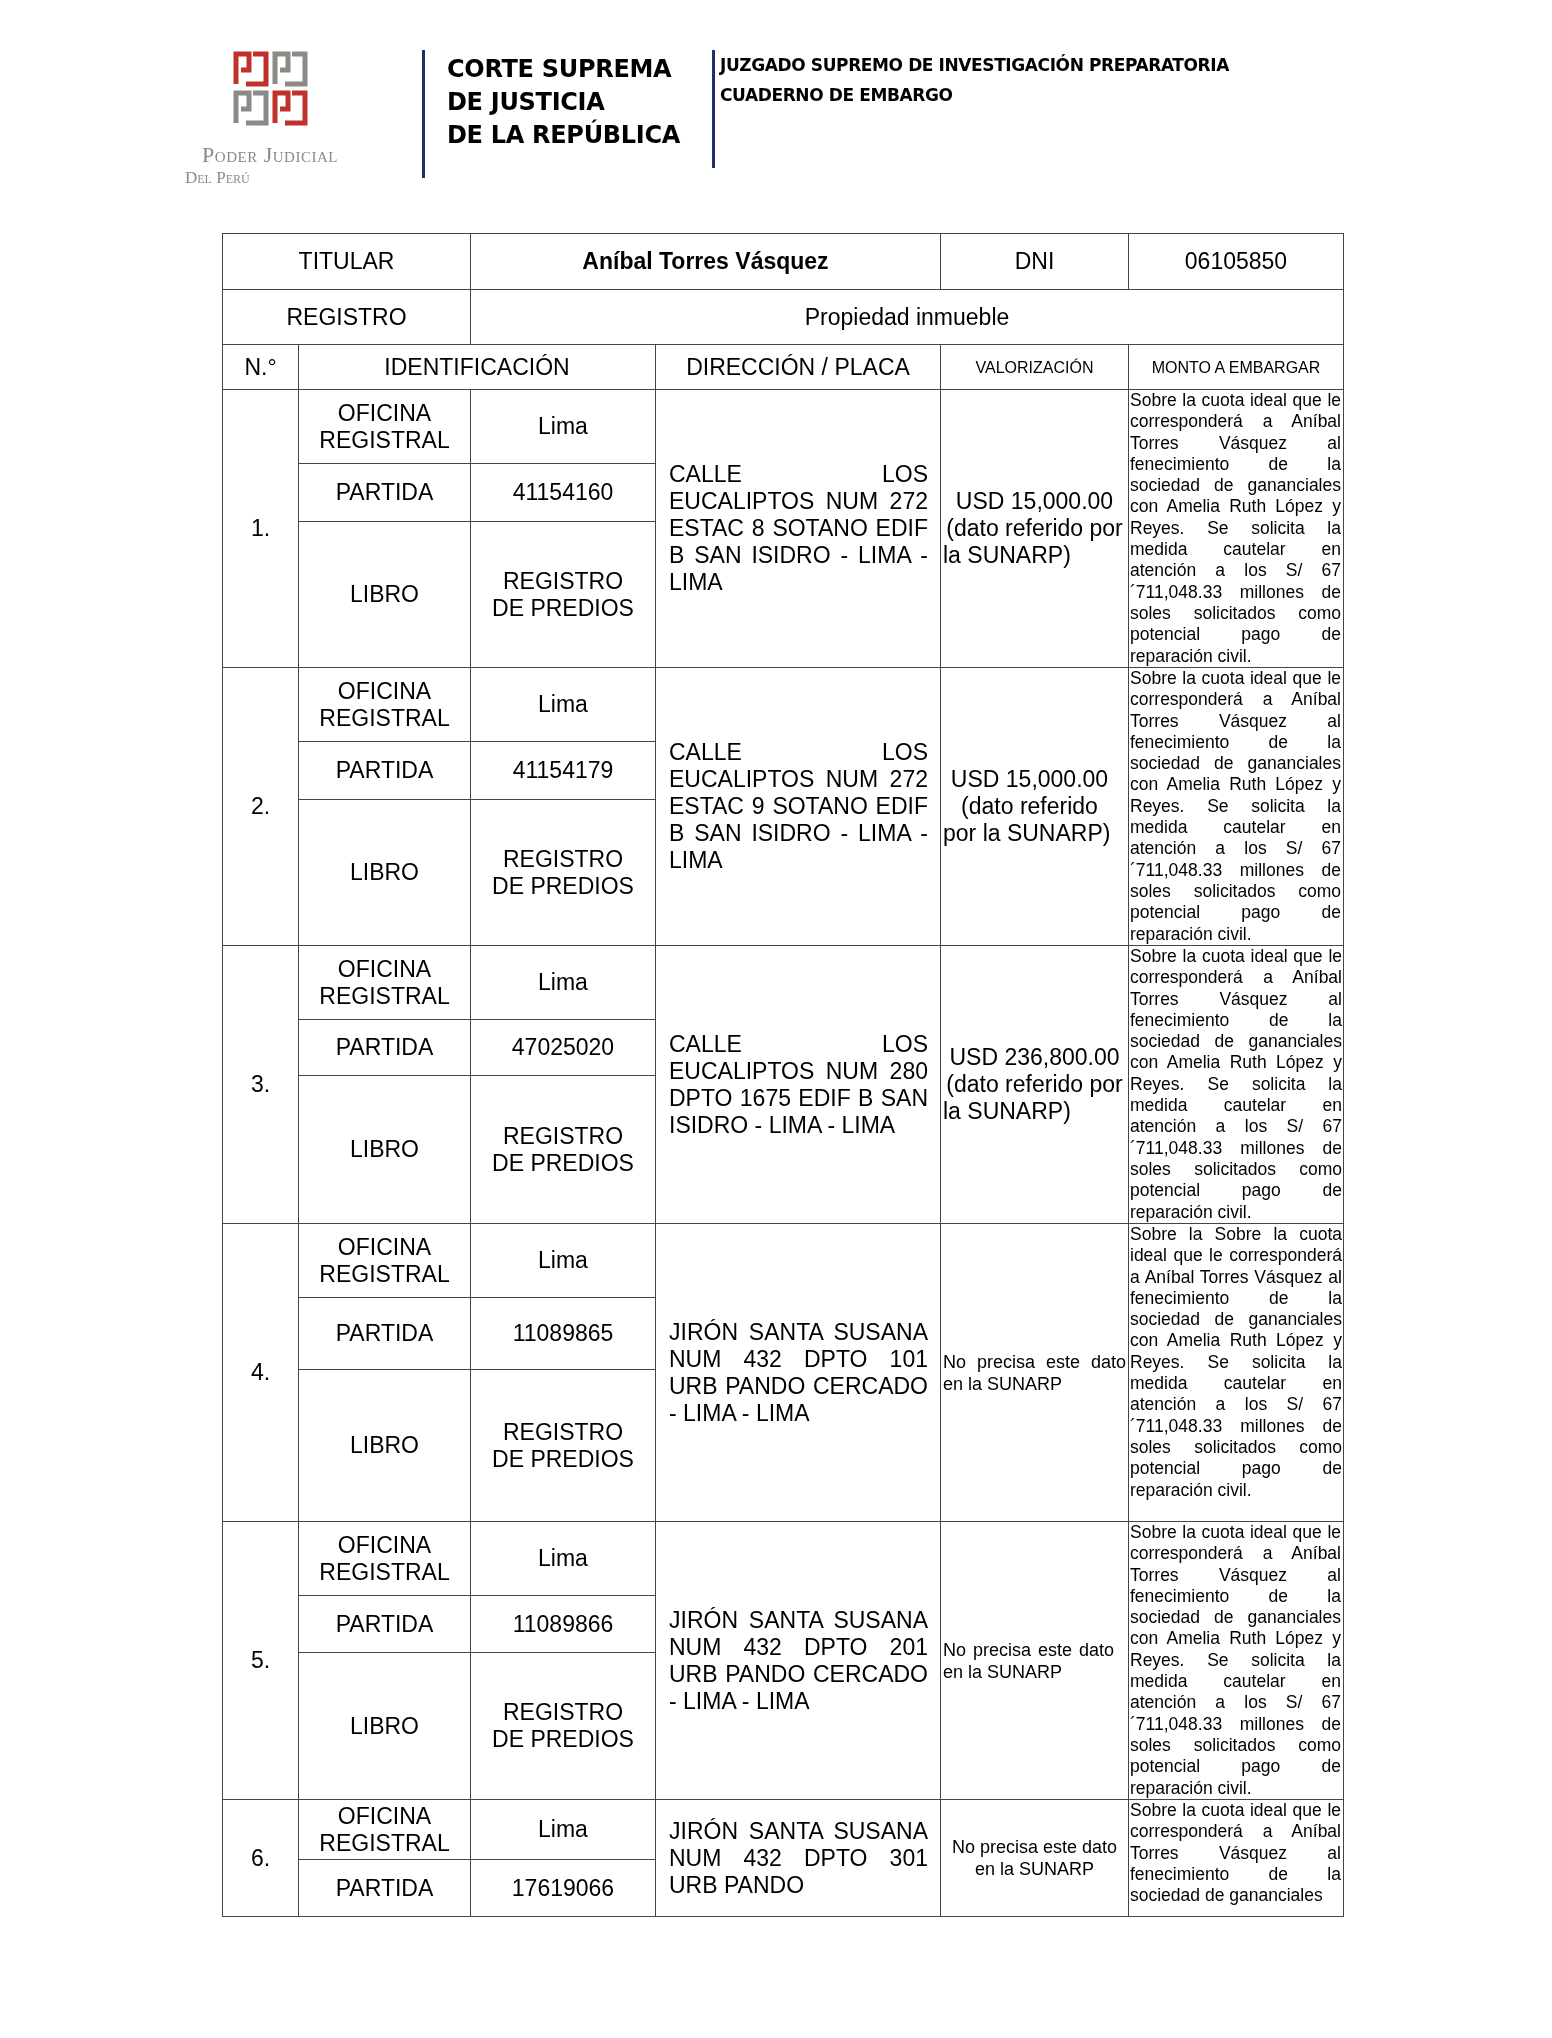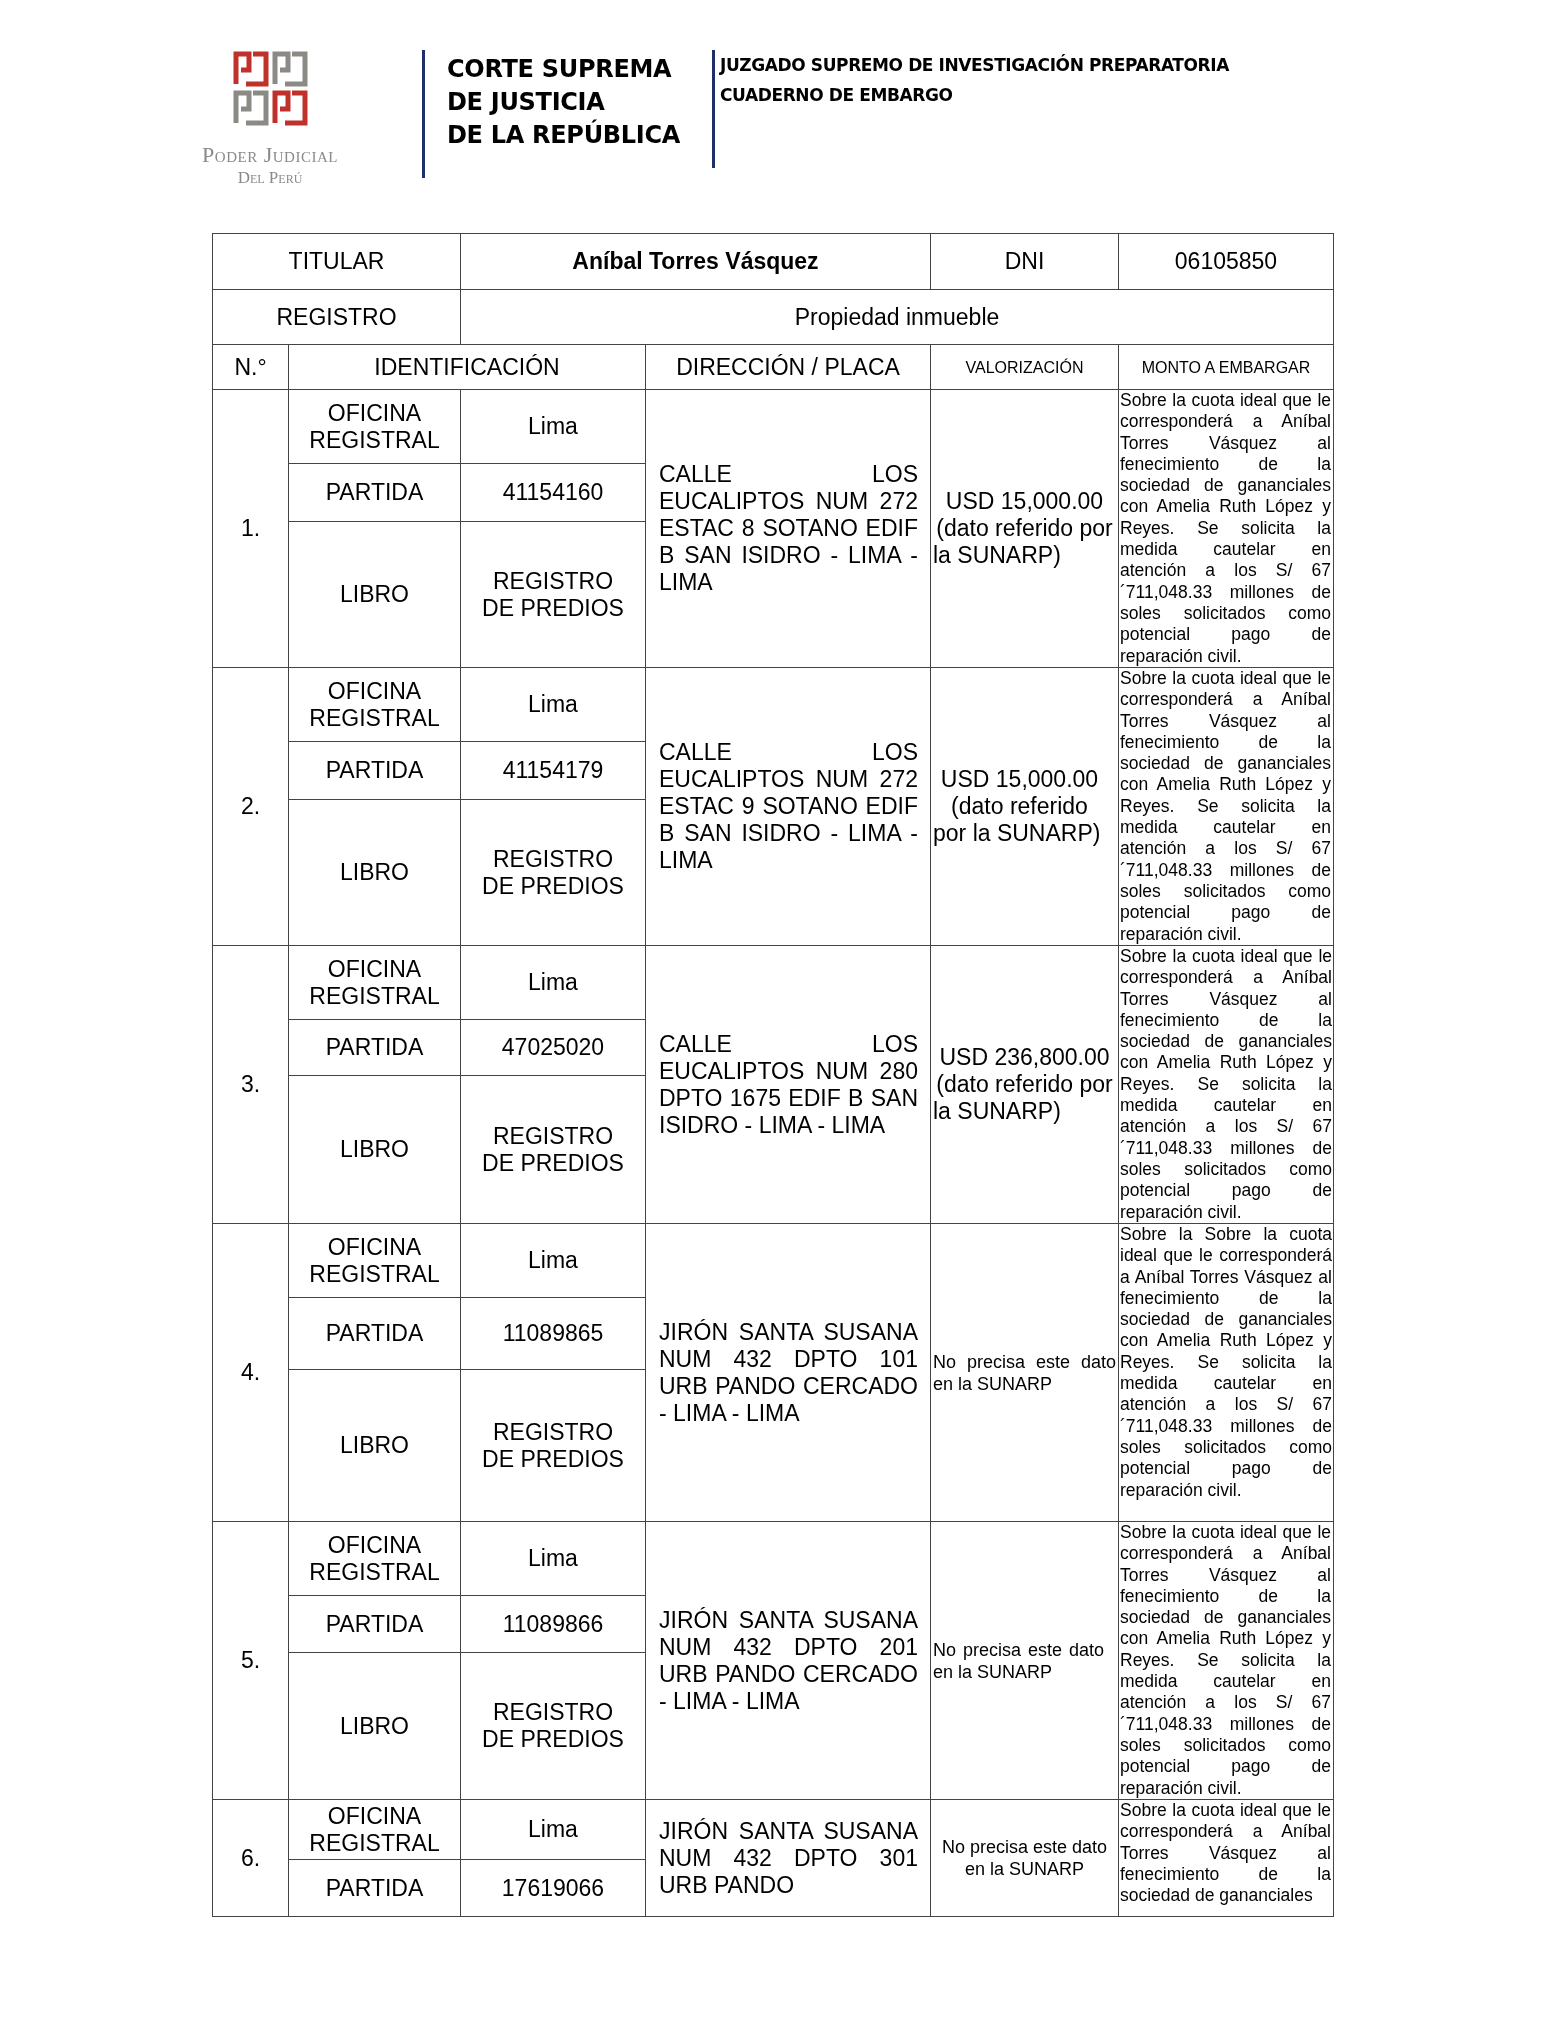--- a/index.html
+++ b/index.html
@@ -2,32 +2,32 @@
 <html><head>
 <meta charset="utf-8">
 <style>
   html, body { margin:0; padding:0; background:#ffffff; }
   body { width:1552px; height:2038px; position:relative; overflow:hidden;
          font-family:"Liberation Sans", sans-serif; color:#000; }
   .logo { position:absolute; left:232px; top:50px; width:76px; height:76px; }
   .logo svg { width:76px; height:76px; display:block; }
   .logo-text1 { position:absolute; left:185px; top:142px; width:170px; text-align:center;
     font-family:"Liberation Serif", serif; font-size:22px; color:#8a8a8a; letter-spacing:0.5px; font-variant:small-caps; }
-  .logo-text2 { position:absolute; left:185px; top:168px; width:170px; text-align:center;
+  .logo-text2 { position:absolute; left:185px; top:168px; width:170px; text-align:left;
     font-family:"Liberation Serif", serif; font-size:17px; color:#8a8a8a; font-variant:small-caps; }
   .vbar1 { position:absolute; left:422px; top:50px; width:3px; height:128px; background:#1f2f6b; }
   .vbar2 { position:absolute; left:712px; top:50px; width:3px; height:118px; background:#1f2f6b; }
   .court { position:absolute; left:447px; top:53px; font-family:"DejaVu Sans", sans-serif;
     font-weight:bold; font-size:24px; line-height:33px; letter-spacing:-0.3px; }
   .court div { white-space:nowrap; }
   .juzgado { position:absolute; left:720px; top:50px; font-family:"DejaVu Sans", sans-serif;
     font-weight:bold; font-size:17px; line-height:30px; letter-spacing:-0.4px; }
   .juzgado div { white-space:nowrap; }
 
-  table.main { position:absolute; left:212px; top:233px; border-collapse:collapse; table-layout:fixed;padding-left:16px; }
+  table.main { position:absolute; left:222px; top:233px; border-collapse:collapse; table-layout:fixed;padding-left:16px; }
   table.main td { border:1.5px solid #444; padding:0; text-align:center; vertical-align:middle;
     font-size:23px; line-height:27px; }
   .c-bold { font-weight:bold;margin-left:27px; }
   .small-h { font-size:16px !important; line-height:19px !important; }
   .addr { text-align:justify !important; text-align-last:left; padding:0 12px 0 13px !important; font-size:23px; line-height:27px; }
   .val { text-align:left; text-align-last:left; padding:0 2px 0 2px !important; font-size:23px; line-height:27px; }
   .val-small { text-align:justify !important; text-align-last:left; padding:0 2px !important; font-size:18px !important; line-height:22px !important; }
   .val-small-c { text-align:center !important; font-size:18px !important; line-height:22px !important; padding:0 2px !important; }
   .monto { text-align:justify !important; text-align-last:left; padding:0 2px 0 1px !important;
     font-size:17.5px !important; line-height:21.3px !important; vertical-align:top !important; }

